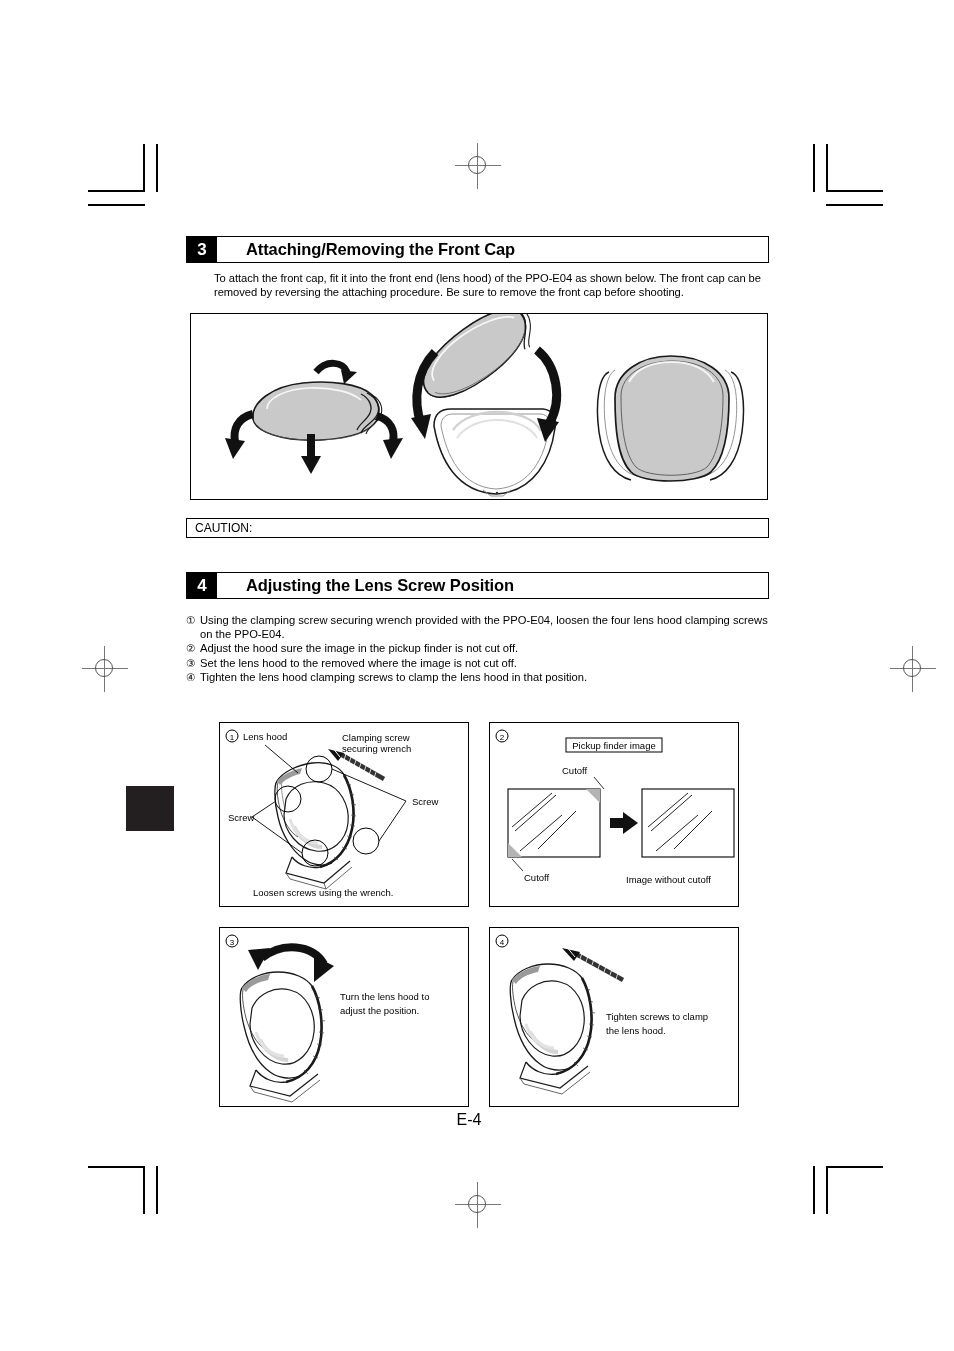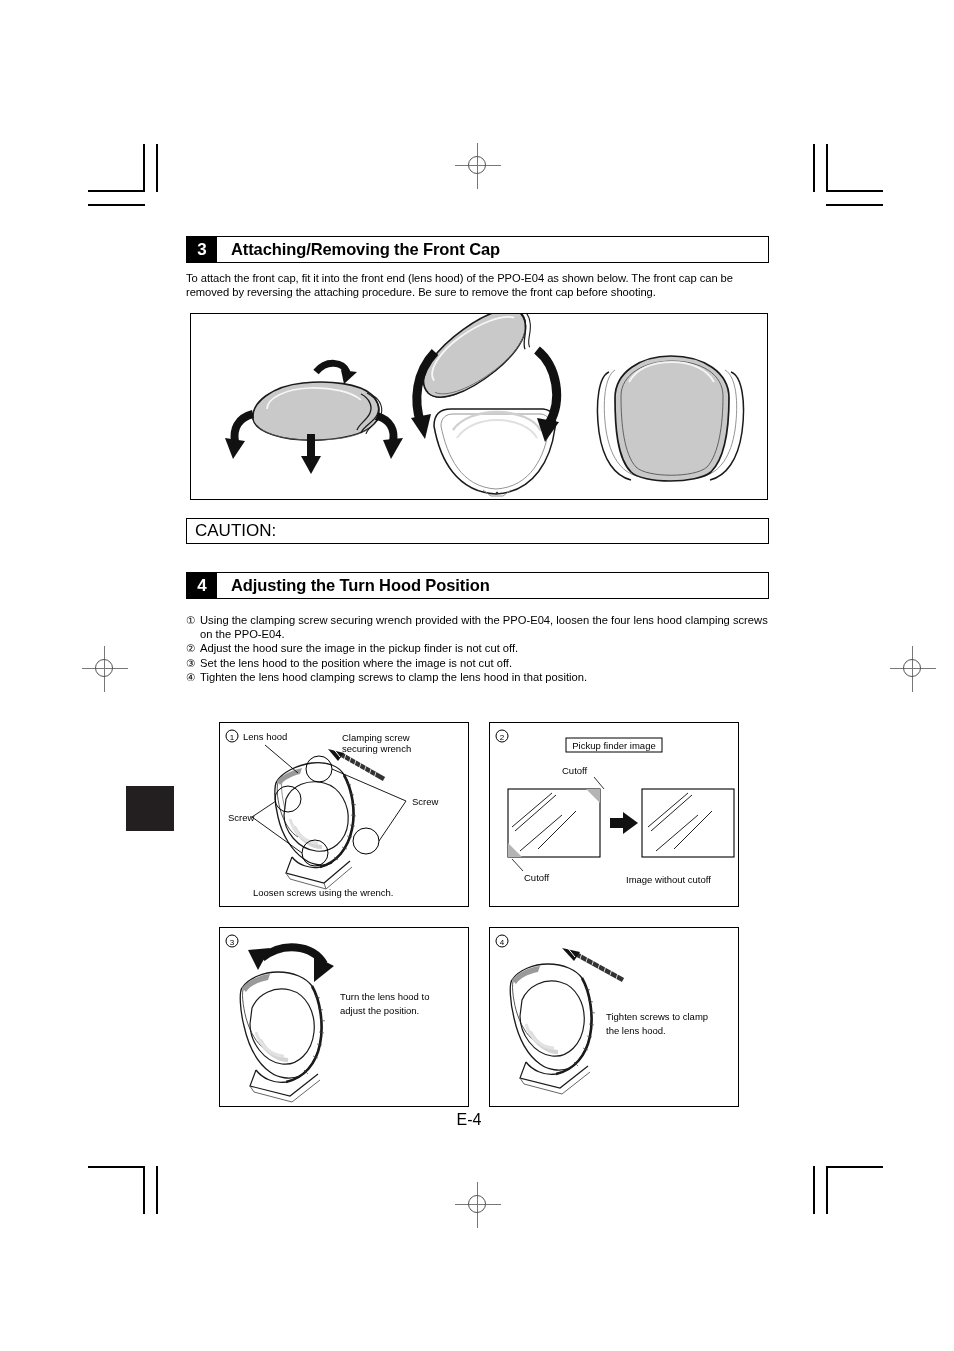--- a/index.html
+++ b/index.html
@@ -72,39 +72,40 @@
     align-items: center;
     justify-content: center;
     line-height: 1;
   }
   .sec-title {
     flex: 1;
     font-size: 16.5px;
     font-weight: bold;
     display: flex;
     align-items: center;
-    padding-left: 14px;
+    padding-left: 29px;
     letter-spacing: -0.1px;
   }
 
   .body-text {
     font-size: 11.2px;
     line-height: 13.8px;
     letter-spacing: -0.05px;
+    margin-left: 28px;
   }
 
   
   .caution-box {
     border: 1.2px solid #000;
     box-sizing: border-box;
-    height: 26px;
+    height: 20px;
     display: flex;
     align-items: center;
     padding-left: 8px;
-    font-size: 17px;
+    font-size: 12px;
   }
 
   
   .steps { margin-top: 14px; }
   .step {
     display: flex;
     font-size: 11.2px;
     line-height: 14.2px;
   }
   .step .num {
@@ -272,35 +273,35 @@
     </svg>
   </div>
 
   <div class="caution-box" style="position:absolute; left:186px; top:518px; width:583px;">
     <span>CAUTION:</span>
   </div>
 
   <div style="position:absolute; left:186px; top:572px; width:583px;">
     <div class="sec-header">
       <div class="sec-num">4</div>
-      <div class="sec-title">Adjusting the Turn Hood Position</div>
+      <div class="sec-title">Adjusting the Lens Screw Position</div>
     </div>
 
     <div class="steps">
       <div class="step">
         <div class="num">①</div>
         <div class="txt">Using the clamping screw securing wrench provided with the PPO-E04, loosen the four lens hood clamping screws on the PPO-E04.</div>
       </div>
       <div class="step">
         <div class="num">②</div>
         <div class="txt">Adjust the hood sure the image in the pickup finder is not cut off.</div>
       </div>
       <div class="step">
         <div class="num">③</div>
-        <div class="txt">Set the lens hood to the position where the image is not cut off.</div>
+        <div class="txt">Set the lens hood to the removed where the image is not cut off.</div>
       </div>
       <div class="step">
         <div class="num">④</div>
         <div class="txt">Tighten the lens hood clamping screws to clamp the lens hood in that position.</div>
       </div>
     </div>
   </div>
 
   <div class="figbox" style="left:219px; top:722px; width:250px; height:185px;">
     <svg width="250" height="185" viewBox="0 0 250 185">

